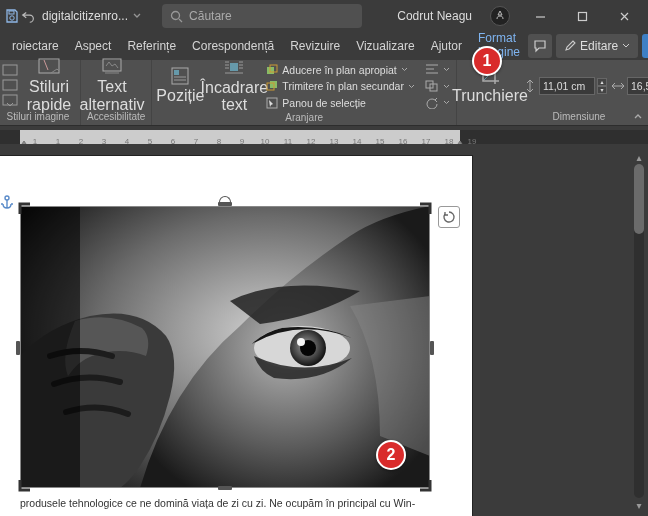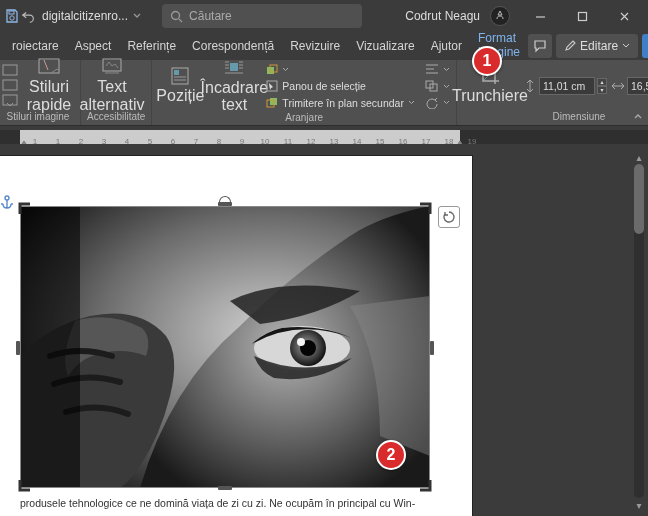--- a/index.html
+++ b/index.html
@@ -7,21 +7,21 @@
 
 
 .titlebar { height: 32px; background: #3b3b3b; display: flex; align-items: center; padding: 0 4px; color: #ccc; font-size: 12px; }
 .titlebar .tb-left { display: flex; align-items: center; flex: 0 0 auto; }
 .titlebar .tb-icon { width: 16px; height: 16px; display: flex; align-items: center; justify-content: center; }
 .titlebar .doc-name { color: #ddd; font-size: 12px; margin-left: 6px; }
 .titlebar .doc-arrow { margin-left: 4px; opacity: 0.7; }
 .searchbox { flex: 0 0 200px; height: 24px; background: #505050; border-radius: 4px; display: flex; align-items: center; padding: 0 8px; color: #aaa; font-size: 12px; margin-left: 20px;}
 .searchbox svg { margin-right: 6px; opacity: 0.8; }
 .titlebar .tb-right { margin-left: auto; display: flex; align-items: center; gap: 2px; }
-.titlebar .user-name { color: #ddd; font-size: 12px; margin-right: 8px; }
+.titlebar .user-name { color: #ddd; font-size: 12px; margin-right: 16px; }
 .titlebar .avatar { width: 20px; height: 20px; border-radius: 50%; background: #222; display: flex; align-items: center; justify-content: center; border: 1px solid #555; margin-right: 8px;}
 .winbtn { width: 40px; height: 32px; display: flex; align-items: center; justify-content: center; color: #ccc; }
 
 
 .tabs-row { height: 28px; background: #3b3b3b; display: flex; align-items: center; padding: 0 4px; color: #d4d4d4; font-size: 12px; }
 .tab { padding: 4px 8px; cursor: pointer; }
 .tab.active { color: #7fb4f0; border-bottom: 2px solid #7fb4f0; }
 .tabs-right { margin-left: auto; display: flex; align-items: center; gap: 4px; }
 .comments-btn { width: 24px; height: 24px; background: #505050; border-radius: 3px; display: flex; align-items: center; justify-content: center; }
 .edit-btn { height: 24px; background: #505050; border-radius: 3px; display: flex; align-items: center; padding: 0 8px; color: #ddd; font-size: 12px; gap:4px; }
@@ -227,40 +227,41 @@
           </span>
         <span style="white-space:pre-line;">Încadrare
 text</span>
       </div>
       <div class="rbtn-small-stack">
         <div class="rbtn-small">
           <svg width="12" height="12" viewBox="0 0 12 12">
               <rect x="1" y="3" width="7" height="7" fill="#8b6"></rect>
               <rect x="4" y="1" width="7" height="7" fill="none" stroke="#c93"></rect>
             </svg>
+          <span>Aducere în plan apropiat</span>
+          <svg width="7" height="7" viewBox="0 0 7 7">
+              <path d="M1 2l2.5 2.5L6 2" stroke="#aaa" fill="none"></path>
+            </svg>
+        </div>
+        <div class="rbtn-small">
+          <svg width="12" height="12" viewBox="0 0 12 12">
+              <rect x="4" y="1" width="7" height="7" fill="#8b6"></rect>
+              <rect x="1" y="3" width="7" height="7" fill="none" stroke="#c93"></rect>
+            </svg>
+          <span>Trimitere în plan secundar</span>
           <svg width="7" height="7" viewBox="0 0 7 7">
               <path d="M1 2l2.5 2.5L6 2" stroke="#aaa" fill="none"></path>
             </svg>
         </div>
         <div class="rbtn-small">
           <svg width="12" height="12" viewBox="0 0 12 12">
               <rect x="1" y="1" width="10" height="10" fill="none" stroke="#aaa"></rect>
               <path d="M3 3l4 4-2 1-1 2z" fill="#ddd"></path>
             </svg>
           <span>Panou de selecție</span>
-        </div>
-        <div class="rbtn-small">
-          <svg width="12" height="12" viewBox="0 0 12 12">
-              <rect x="4" y="1" width="7" height="7" fill="#8b6"></rect>
-              <rect x="1" y="3" width="7" height="7" fill="none" stroke="#c93"></rect>
-            </svg>
-          <span>Trimitere în plan secundar</span>
-          <svg width="7" height="7" viewBox="0 0 7 7">
-              <path d="M1 2l2.5 2.5L6 2" stroke="#aaa" fill="none"></path>
-            </svg>
         </div>
       </div>
       <div class="rbtn-small-stack" style="margin-left:4px;">
         <div class="rbtn-small">
             <svg width="14" height="12" viewBox="0 0 14 12">
               <path d="M1 1h12M1 5h8M1 9h12" stroke="#aaa"></path>
             </svg>
             <svg width="7" height="7" viewBox="0 0 7 7">
               <path d="M1 2l2.5 2.5L6 2" stroke="#aaa" fill="none"></path>
             </svg>

